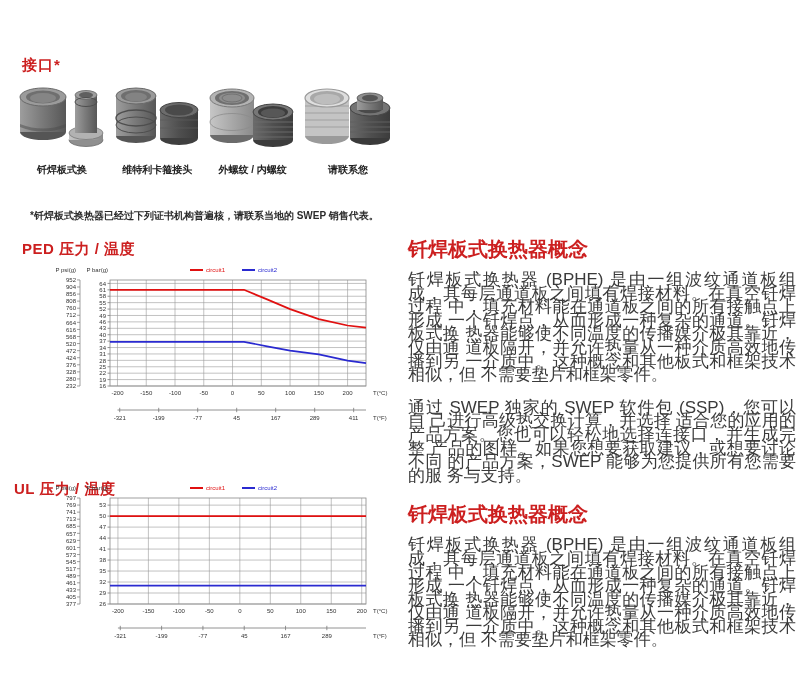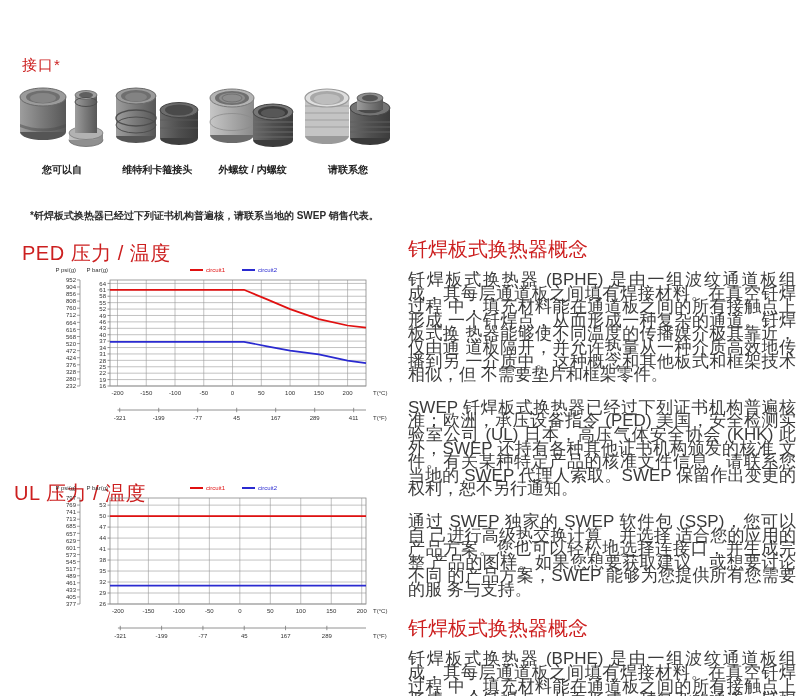--- a/index.html
+++ b/index.html
@@ -1,19 +1,19 @@
 <!DOCTYPE html>
 <html><head>
 <meta charset="utf-8">
 <style>
   html,body{margin:0;padding:0;background:#fff;}
   body{font-family:"Liberation Sans","DejaVu Sans",sans-serif;color:#333;}
   .page{position:relative;width:800px;height:696px;background:#fff;overflow:hidden;}
-  .red-h{color:#cc1f1f;font-weight:normal;margin:0;}
-  .h-lg{font-size:20px;letter-spacing:0.5px;}
+  .red-h{color:#cc1f1f;font-weight:bold;margin:0;}
+  .h-lg{font-size:15px;letter-spacing:0.5px;}
   .h-md{font-size:15px;letter-spacing:1px;}
   .connections-title{position:absolute;top:56px;left:22px;}
   .images-row{position:absolute;top:80px;left:16px;width:378px;display:flex;justify-content:space-between;}
   .img-cell{width:92px;height:78px;display:flex;align-items:center;justify-content:center;}
   .labels-row{position:absolute;top:163px;left:16px;width:378px;display:flex;justify-content:space-between;}
   .img-label{width:92px;text-align:center;font-size:10px;font-weight:bold;color:#222;}
   .note{position:absolute;top:209px;left:30px;width:350px;font-size:10px;font-weight:bold;color:#2b2b2b;}
   .ped-title{position:absolute;top:240px;left:22px;}
   .ul-title{position:absolute;top:454px;left:14px;margin-top:26px;}
   .chart{position:absolute;left:52px;width:340px;height:162px;}
@@ -125,21 +125,21 @@
         <ellipse cx="68" cy="18" rx="13" ry="5" fill="#8f8f8f" stroke="#555" stroke-width="0.8"></ellipse>
         <ellipse cx="68" cy="18" rx="8" ry="3.2" fill="#555"></ellipse>
         <line x1="48" y1="42" x2="88" y2="42" stroke="#606060" stroke-width="1"></line>
         <line x1="48" y1="47" x2="88" y2="47" stroke="#606060" stroke-width="1"></line>
         <line x1="48" y1="52" x2="88" y2="52" stroke="#606060" stroke-width="1"></line>
       </svg>
     </div>
   </div>
 
   <div class="labels-row">
-    <div class="img-label">您可以自</div>
+    <div class="img-label">钎焊板式换</div>
     <div class="img-label">维特利卡箍接头</div>
     <div class="img-label">外螺纹 / 内螺纹</div>
     <div class="img-label">请联系您</div>
   </div>
 
   <div class="note">*钎焊板式换热器已经过下列证书机构普遍核，请联系当地的 SWEP 销售代表。</div>
 
   <h2 class="red-h h-lg ped-title">PED 压力 / 温度</h2>
   <svg class="chart chart-ped" viewBox="0 0 340 162" id="chart0">
       <line x1="65.47865168539326" y1="16" x2="65.47865168539326" y2="122" stroke="#999" stroke-width="0.6"></line>
@@ -377,19 +377,18 @@
       <line x1="233.54285714285714" y1="143.8" x2="233.54285714285714" y2="148.2" stroke="#777" stroke-width="0.8"></line>
       <text x="233.54285714285714" y="155.5" text-anchor="middle" font-size="6" fill="#333">167</text>
       <line x1="274.85502645502646" y1="143.8" x2="274.85502645502646" y2="148.2" stroke="#777" stroke-width="0.8"></line>
       <text x="274.85502645502646" y="155.5" text-anchor="middle" font-size="6" fill="#333">289</text>
       <text x="321" y="155.5" font-size="6" fill="#333">T(°F)</text>
     </svg>
 
   <div class="right-col">
     <h2 class="red-h">钎焊板式换热器概念</h2>
     <p>钎焊板式换热器 (BPHE) 是由一组波纹通道板组成，其每层通道板之间填有焊接材料。在真空钎焊过程 中，填充材料能在通道板之间的所有接触点上形成 一个钎焊点，从而形成一种复杂的通道。钎焊板式换 热器能够使不同温度的传播媒介极其靠近，仅由通 道板隔开，并允许热量从一种介质高效地传播到另 一介质中。这种概念和其他板式和框架技术相似，但 不需要垫片和框架零件。</p>
-    <p>SWEP 钎焊板式换热器已经过下列证书机构普遍核 准：欧洲，承压设备指令 (PED) 美国，安全检测实验室公司 (UL) 日本，高压气体安全协会 (KHK) 此外，SWEP 还持有各种其他证书机构颁发的核准 文件。有关某种特定产品的核准文件信息，请联系您 当地的 SWEP 代理人索取。SWEP 保留作出变更的 权利，恕不另行通知。</p>
     <p>通过 SWEP 独家的 SWEP 软件包 (SSP)，您可以自 己进行高级热交换计算，并选择 适合您的应用的 产品方案。您也可以轻松地选择连接口，并生成完整 产品的图样。如果您想要获取建议，或想要讨论不同 的产品方案，SWEP 能够为您提供所有您需要的服 务与支持。</p>
     <h2 class="red-h">钎焊板式换热器概念</h2>
     <p>钎焊板式换热器 (BPHE) 是由一组波纹通道板组成，其每层通道板之间填有焊接材料。在真空钎焊过程 中，填充材料能在通道板之间的所有接触点上形成 一个钎焊点，从而形成一种复杂的通道。钎焊板式换 热器能够使不同温度的传播媒介极其靠近，仅由通 道板隔开，并允许热量从一种介质高效地传播到另 一介质中。这种概念和其他板式和框架技术相似，但 不需要垫片和框架零件。</p>
   </div>
 
 </div>
 
 </body></html>

